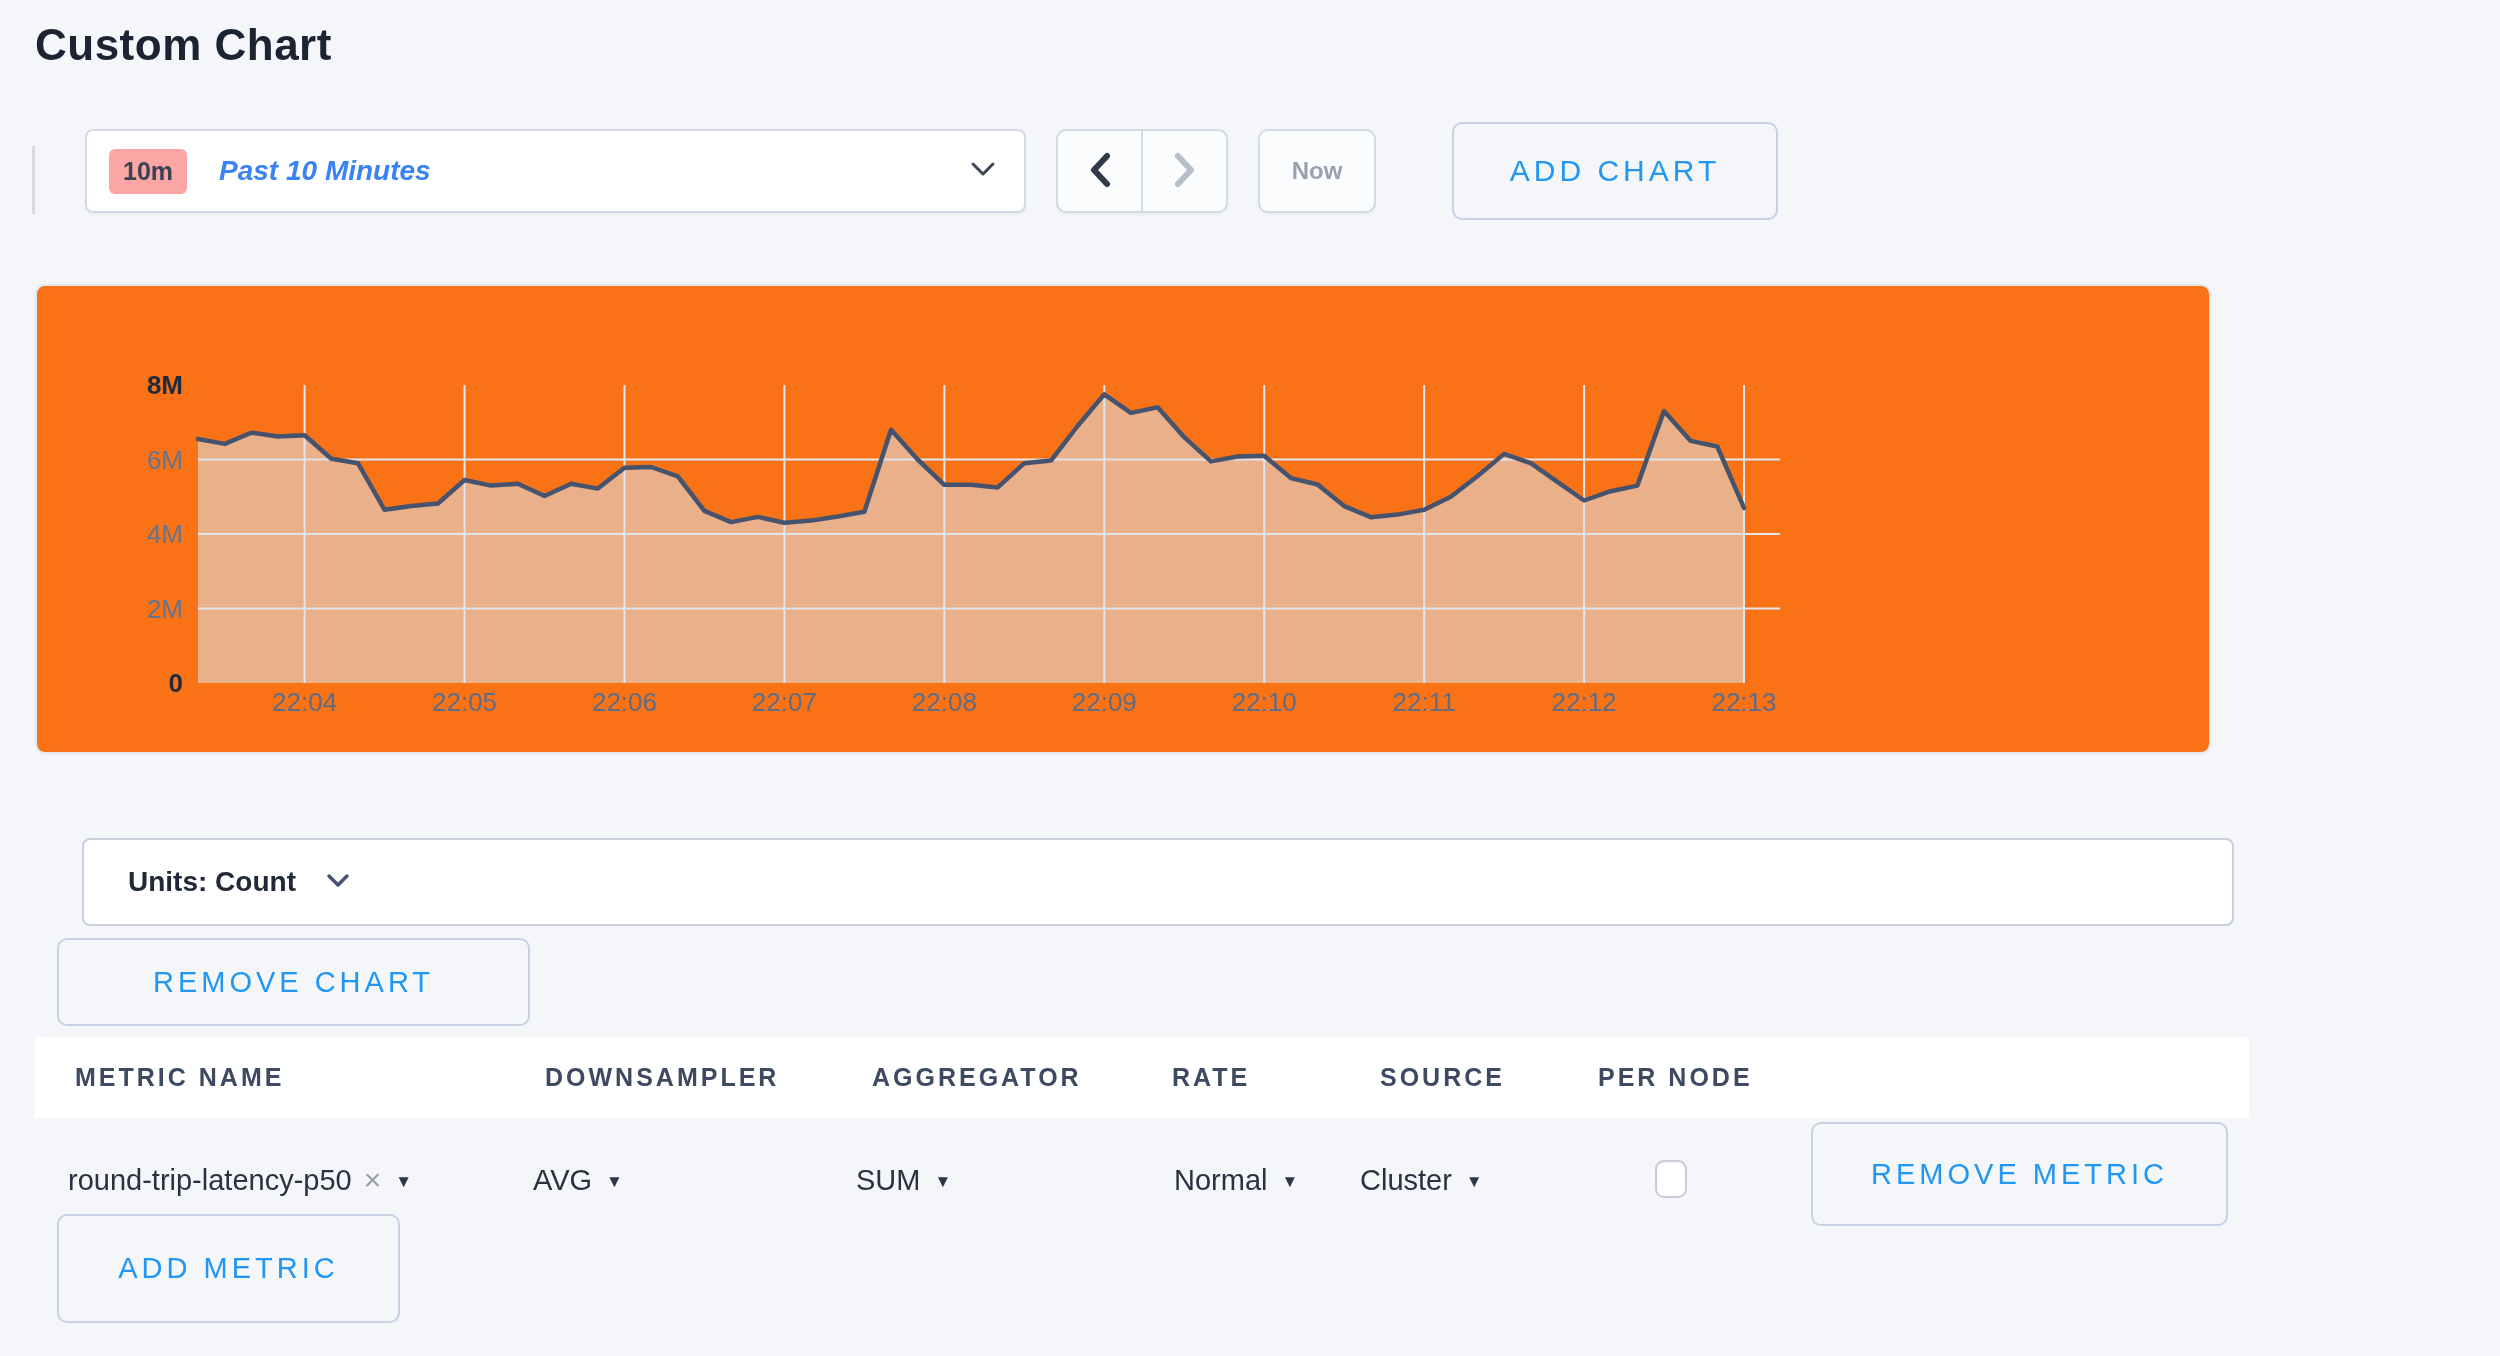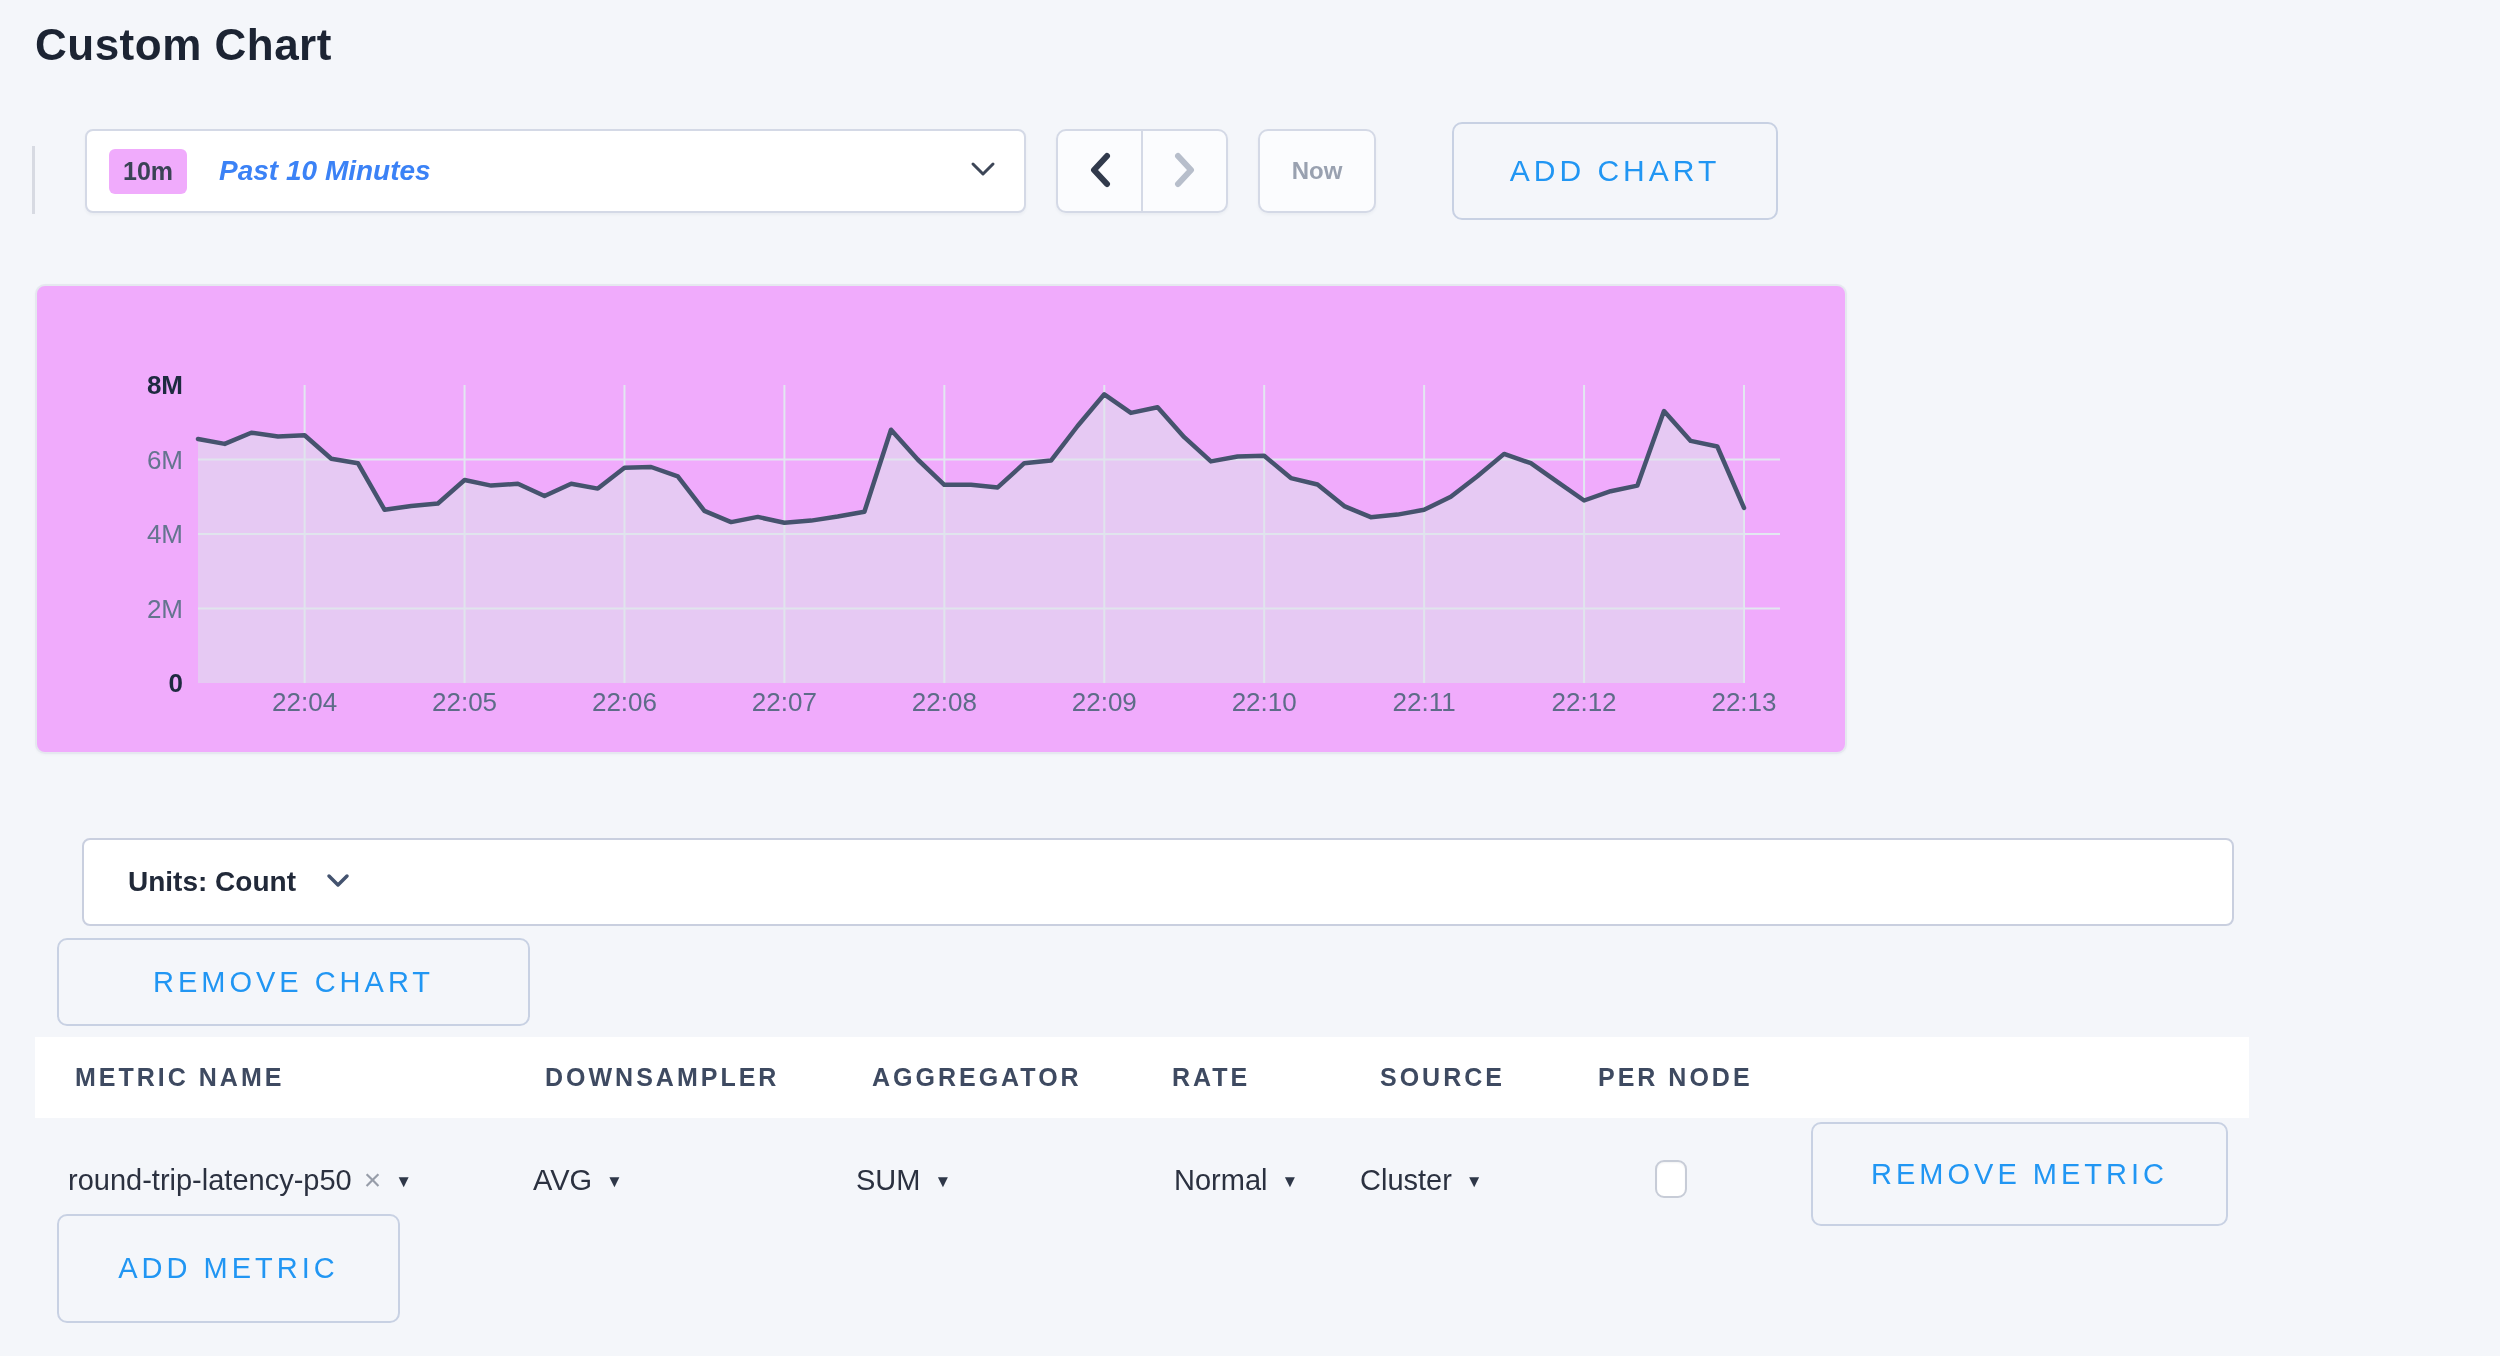--- a/index.html
+++ b/index.html
@@ -22,21 +22,21 @@
   
   .toolbar-rule{left:32px;top:146px;width:3px;height:68px;background:#d7dae2;}
   .time-dropdown{
     left:85px;top:129px;width:941px;height:84px;
     background:#ffffff;border:2px solid #d4d9e6;border-radius:8px;
     box-sizing:border-box;display:flex;align-items:center;
     box-shadow:0 2px 3px rgba(60,70,90,.05);cursor:pointer;
   }
   .time-badge{
     margin-left:22px;
-    background:#f0abfc;color:#3a4355;
+    background:#fca5a5;color:#3a4355;
     font-size:25px;font-weight:700;
     padding:10px 14px;border-radius:6px;line-height:1;
   }
   .time-label{margin-left:32px;font-size:28px;font-weight:700;color:#3b82f6;font-style:italic;}
   .time-dropdown .chev{margin-left:auto;margin-right:28px;}
 
   .nav-group{
     left:1056px;top:129px;width:172px;height:84px;
     background:#fbfcfe;border:2px solid #d4d9e6;border-radius:10px;
     box-sizing:border-box;display:flex;
@@ -60,22 +60,22 @@
     background:transparent;border:2px solid #c8d1e3;border-radius:10px;
     box-sizing:border-box;
     font-family:inherit;color:#2196f3;
     font-size:30px;font-weight:400;letter-spacing:4px;
     cursor:pointer;text-align:center;
   }
   .add-chart-button{left:1452px;top:122px;width:326px;height:98px;}
 
   
   .chart-card{
-    left:35px;top:284px;width:1812px;height:470px;
-    background:#f0abfc;border:2px solid #e5e8ef;border-radius:10px;
+    left:35px;top:284px;width:2176px;height:470px;
+    background:#f97316;border:2px solid #e5e8ef;border-radius:10px;
     box-sizing:border-box;box-shadow:0 1px 3px rgba(30,40,60,.03);
   }
   .chart-card svg{display:block;}
   text.ylab{font-family:"Liberation Sans","DejaVu Sans",sans-serif;font-size:26px;fill:#64748f;}
   text.ylab.strong{fill:#1e2a40;font-weight:700;}
   text.xlab{font-family:"Liberation Sans","DejaVu Sans",sans-serif;font-size:26px;fill:#5d6c88;}
 
   
   .units-bar{
     left:35px;top:838px;width:2152px;height:88px;

